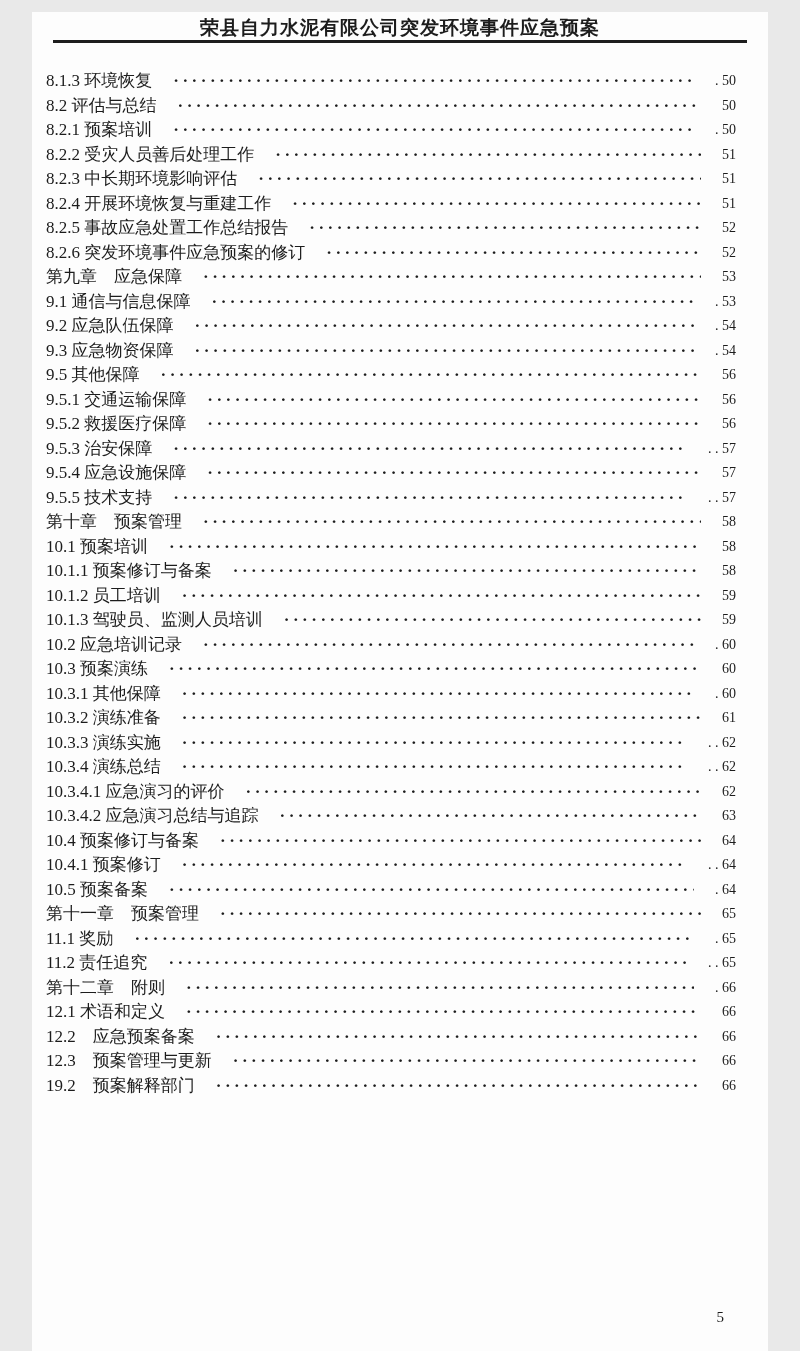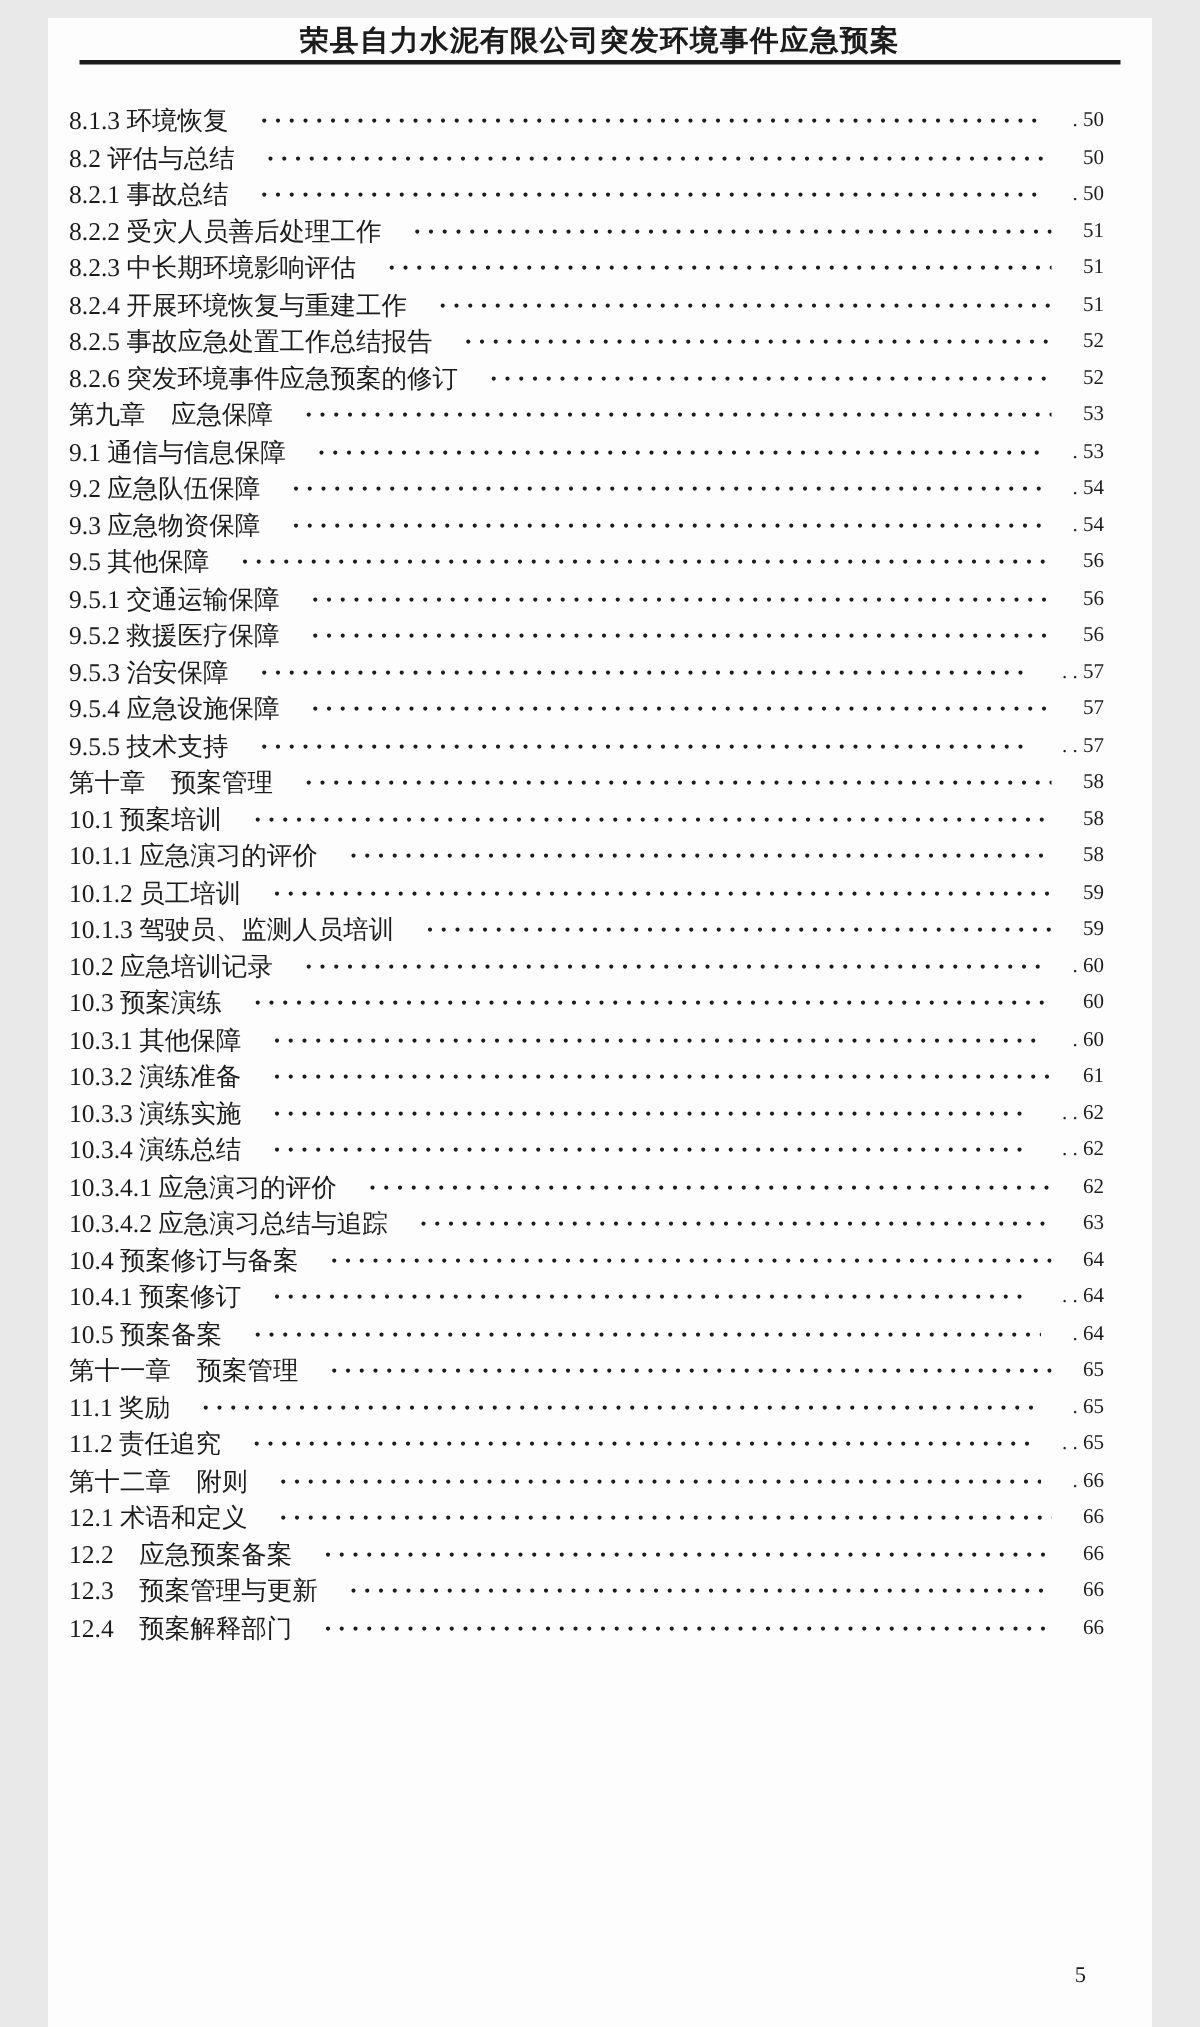--- a/index.html
+++ b/index.html
@@ -88,21 +88,21 @@
     <span class="toc-page">. 50</span>
   </div>
 
   <div class="toc-row">
     <span class="toc-label">8.2 评估与总结</span>
     <span class="toc-leader"></span>
     <span class="toc-page">50</span>
   </div>
 
   <div class="toc-row">
-    <span class="toc-label">8.2.1 事故总结</span>
+    <span class="toc-label">8.2.1 预案培训</span>
     <span class="toc-leader"></span>
     <span class="toc-page">. 50</span>
   </div>
 
   <div class="toc-row">
     <span class="toc-label">8.2.2 受灾人员善后处理工作</span>
     <span class="toc-leader"></span>
     <span class="toc-page">51</span>
   </div>
 
@@ -197,21 +197,21 @@
     <span class="toc-page">58</span>
   </div>
 
   <div class="toc-row">
     <span class="toc-label">10.1 预案培训</span>
     <span class="toc-leader"></span>
     <span class="toc-page">58</span>
   </div>
 
   <div class="toc-row">
-    <span class="toc-label">10.1.1 应急演习的评价</span>
+    <span class="toc-label">10.1.1 预案修订与备案</span>
     <span class="toc-leader"></span>
     <span class="toc-page">58</span>
   </div>
 
   <div class="toc-row">
     <span class="toc-label">10.1.2 员工培训</span>
     <span class="toc-leader"></span>
     <span class="toc-page">59</span>
   </div>
 
@@ -323,21 +323,21 @@
     <span class="toc-page">66</span>
   </div>
 
   <div class="toc-row">
     <span class="toc-label">12.3　预案管理与更新</span>
     <span class="toc-leader"></span>
     <span class="toc-page">66</span>
   </div>
 
   <div class="toc-row">
-    <span class="toc-label">12.4　预案解释部门</span>
+    <span class="toc-label">19.2　预案解释部门</span>
     <span class="toc-leader"></span>
     <span class="toc-page">66</span>
   </div>
 
 </div>
 
   <div class="footer-pagenum">5</div>
 
 </div>
 

